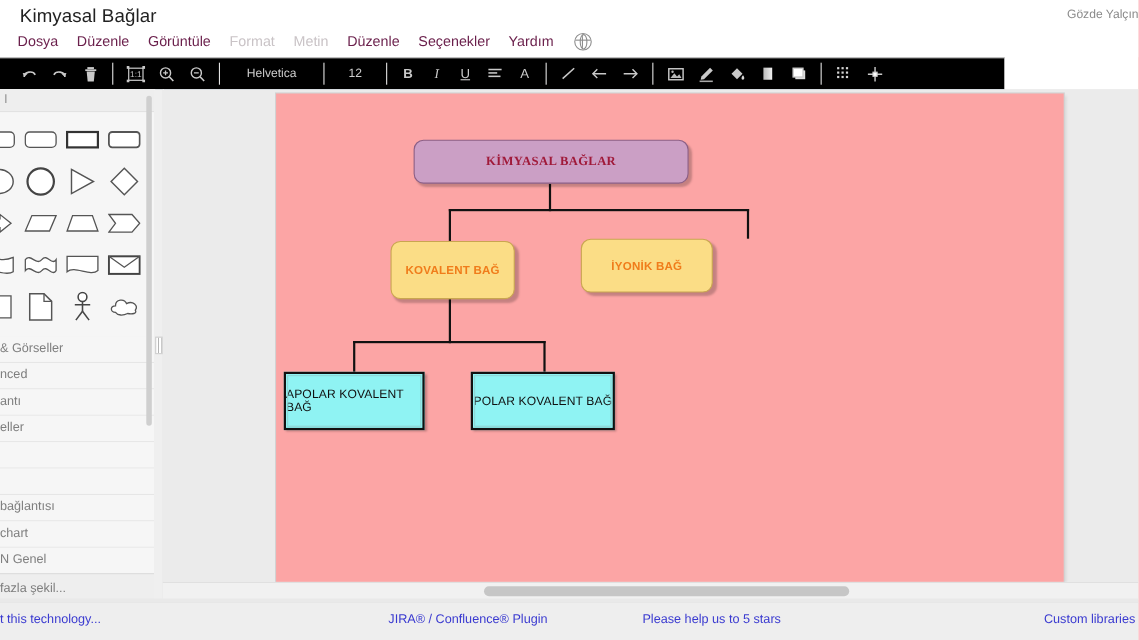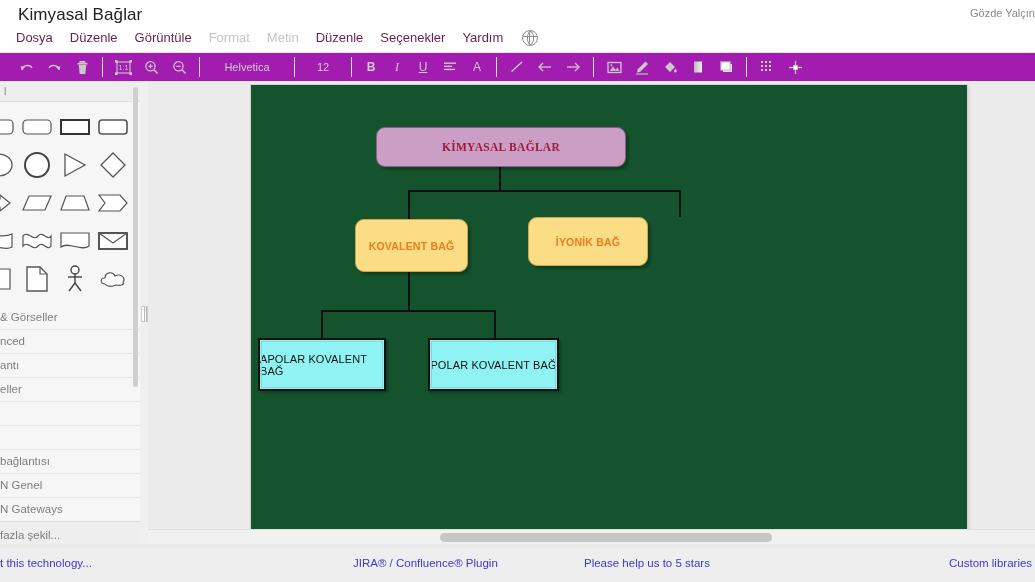--- a/index.html
+++ b/index.html
@@ -37,22 +37,22 @@
     content:"";position:absolute;left:5.2px;top:-0.5px;width:1.3px;height:14px;background:#8d8d8d;
     border-radius:50%;box-shadow:none;
   }
   .globe-oval{
     position:absolute;left:3.2px;top:-0.5px;width:7.5px;height:14px;
     border:1.3px solid #8d8d8d;border-radius:50%;box-sizing:border-box;
   }
 
   
   .toolbar{
-    position:absolute;left:0;top:52px;width:1035px;height:28px;
-    background:#a21caf;border-top:1px solid #e3e3e3;border-bottom:7px solid #0c4a6e;
+    position:absolute;left:0;top:52px;width:913px;height:28px;
+    background:#000000;border-top:1px solid #e3e3e3;border-bottom:7px solid #0c4a6e;
     display:flex;align-items:center;
   }
   .tb-grp{display:flex;align-items:center;height:28px;padding:0 6px;}
   .tb-sep{width:1px;height:20px;background:#e2e2e2;}
   .tb-btn{
     width:28px;height:24px;display:flex;align-items:center;justify-content:center;
     cursor:pointer;color:#cfcfcf;
   }
   .tb-btn svg{display:block;}
   .tb-text{
@@ -109,21 +109,21 @@
     position:absolute;left:1px;top:225px;width:7px;height:16px;
     background:linear-gradient(to right,#fff 0,#fff 2px,#b5b5b5 2px,#b5b5b5 3px,#fff 3px,#fff 4px,#b5b5b5 4px,#b5b5b5 5px,#fff 5px,#fff 7px);
     border:1px solid #cfcfcf;box-sizing:border-box;
   }
 
   
   .canvas-wrap{
     position:absolute;left:148px;top:81px;width:887px;height:448px;background:#ebebeb;overflow:hidden;
   }
   .page{
-    position:absolute;left:103px;top:4px;width:716px;height:446px;background:#14532d;
+    position:absolute;left:103px;top:4px;width:716px;height:446px;background:#fca5a5;
     box-shadow:0 0 0 1px #d2d2d2, 2px 2px 3px rgba(0,0,0,.10);
   }
 
   
   .node{position:absolute;box-sizing:border-box;display:flex;align-items:center;justify-content:center;}
   .node.purple{
     background:#cb9fc5;border:1.2px solid #8b5f86;border-radius:9px;
     box-shadow:3px 3px 2px rgba(0,0,0,.22);
   }
   .node.purple span{
@@ -468,20 +468,21 @@
         </div>
     </div>
 
     <div class="sb-row">&amp; Görseller</div>
     <div class="sb-row">nced</div>
     <div class="sb-row">antı</div>
     <div class="sb-row">eller</div>
     <div class="sb-row blank"></div>
     <div class="sb-row blank"></div>
     <div class="sb-row"> bağlantısı</div>
+    <div class="sb-row">chart</div>
     <div class="sb-row">N Genel</div>
     <div class="sb-row">N Gateways</div>
 
     <div class="sb-scroll"></div>
     <div class="sb-more"> fazla şekil...</div>
   </div>
 
   <div class="splitter">
     <div class="splitter-grip"></div>
   </div>

